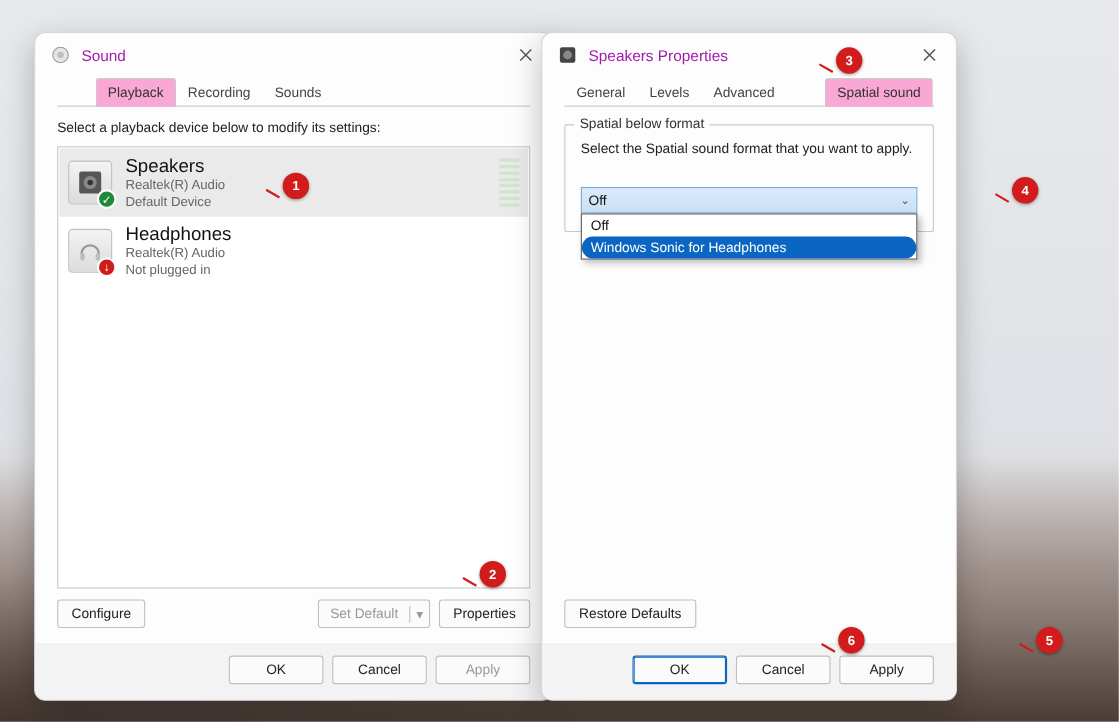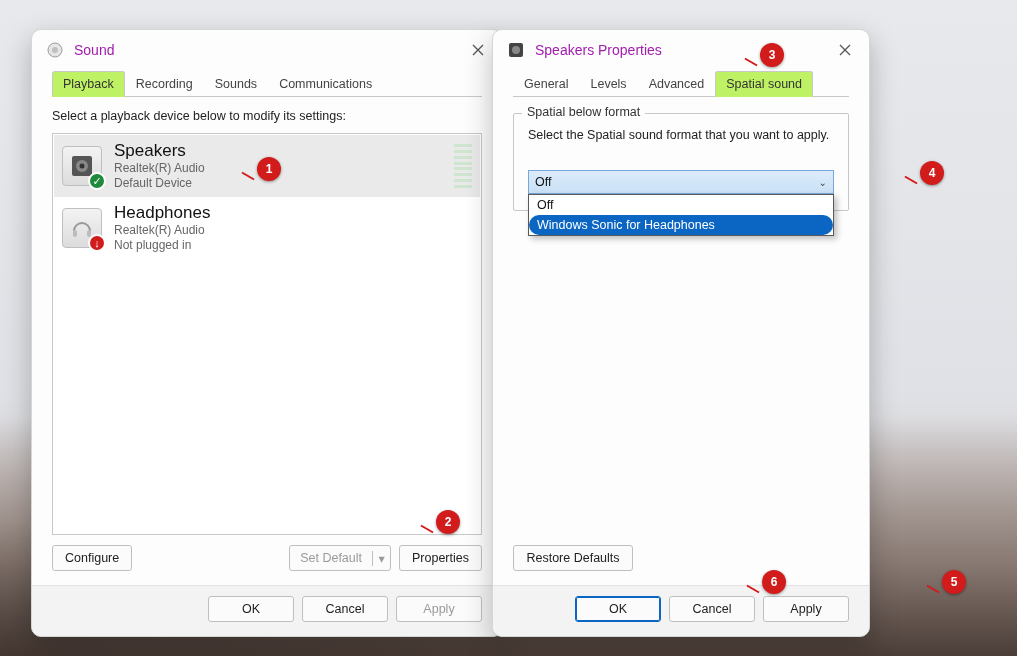--- a/index.html
+++ b/index.html
@@ -48,24 +48,25 @@
   }
   .tab {
     padding: 5px 10px 6px 10px;
     border: 1px solid transparent;
     border-bottom: none;
     position:relative;
     top:1px;
     cursor:default;
   }
   .tab.active {
-    background:#bef264;
+    background:#f9a8d4;
     border-color:#c8c8c8;
     border-top-left-radius:3px;
     border-top-right-radius:3px;
+    margin-left:35px;
   }
   .tab:not(.active){ color:#444; }
   .tab-body {
     margin: 0 20px 8px 20px;
     border-top:1px solid #c8c8c8;
     padding-top:12px;
     flex:1;
     display:flex;
     flex-direction:column;
   }
@@ -207,21 +208,20 @@
       <svg width="12" height="12" viewBox="0 0 12 12">
           <path d="M1 1 L11 11 M11 1 L1 11" stroke="#555" stroke-width="1.3"></path>
         </svg>
     </span>
   </div>
 
   <div class="tabs">
     <div class="tab active">Playback</div>
     <div class="tab">Recording</div>
     <div class="tab">Sounds</div>
-    <div class="tab">Communications</div>
   </div>
 
   <div class="tab-body">
     <div class="hint">Select a playback device below to modify its settings:</div>
 
     <div class="device-list">
       <div class="device-row selected">
         <div class="device-icon">
           <div class="base">
               <svg width="22" height="22" viewBox="0 0 22 22">

